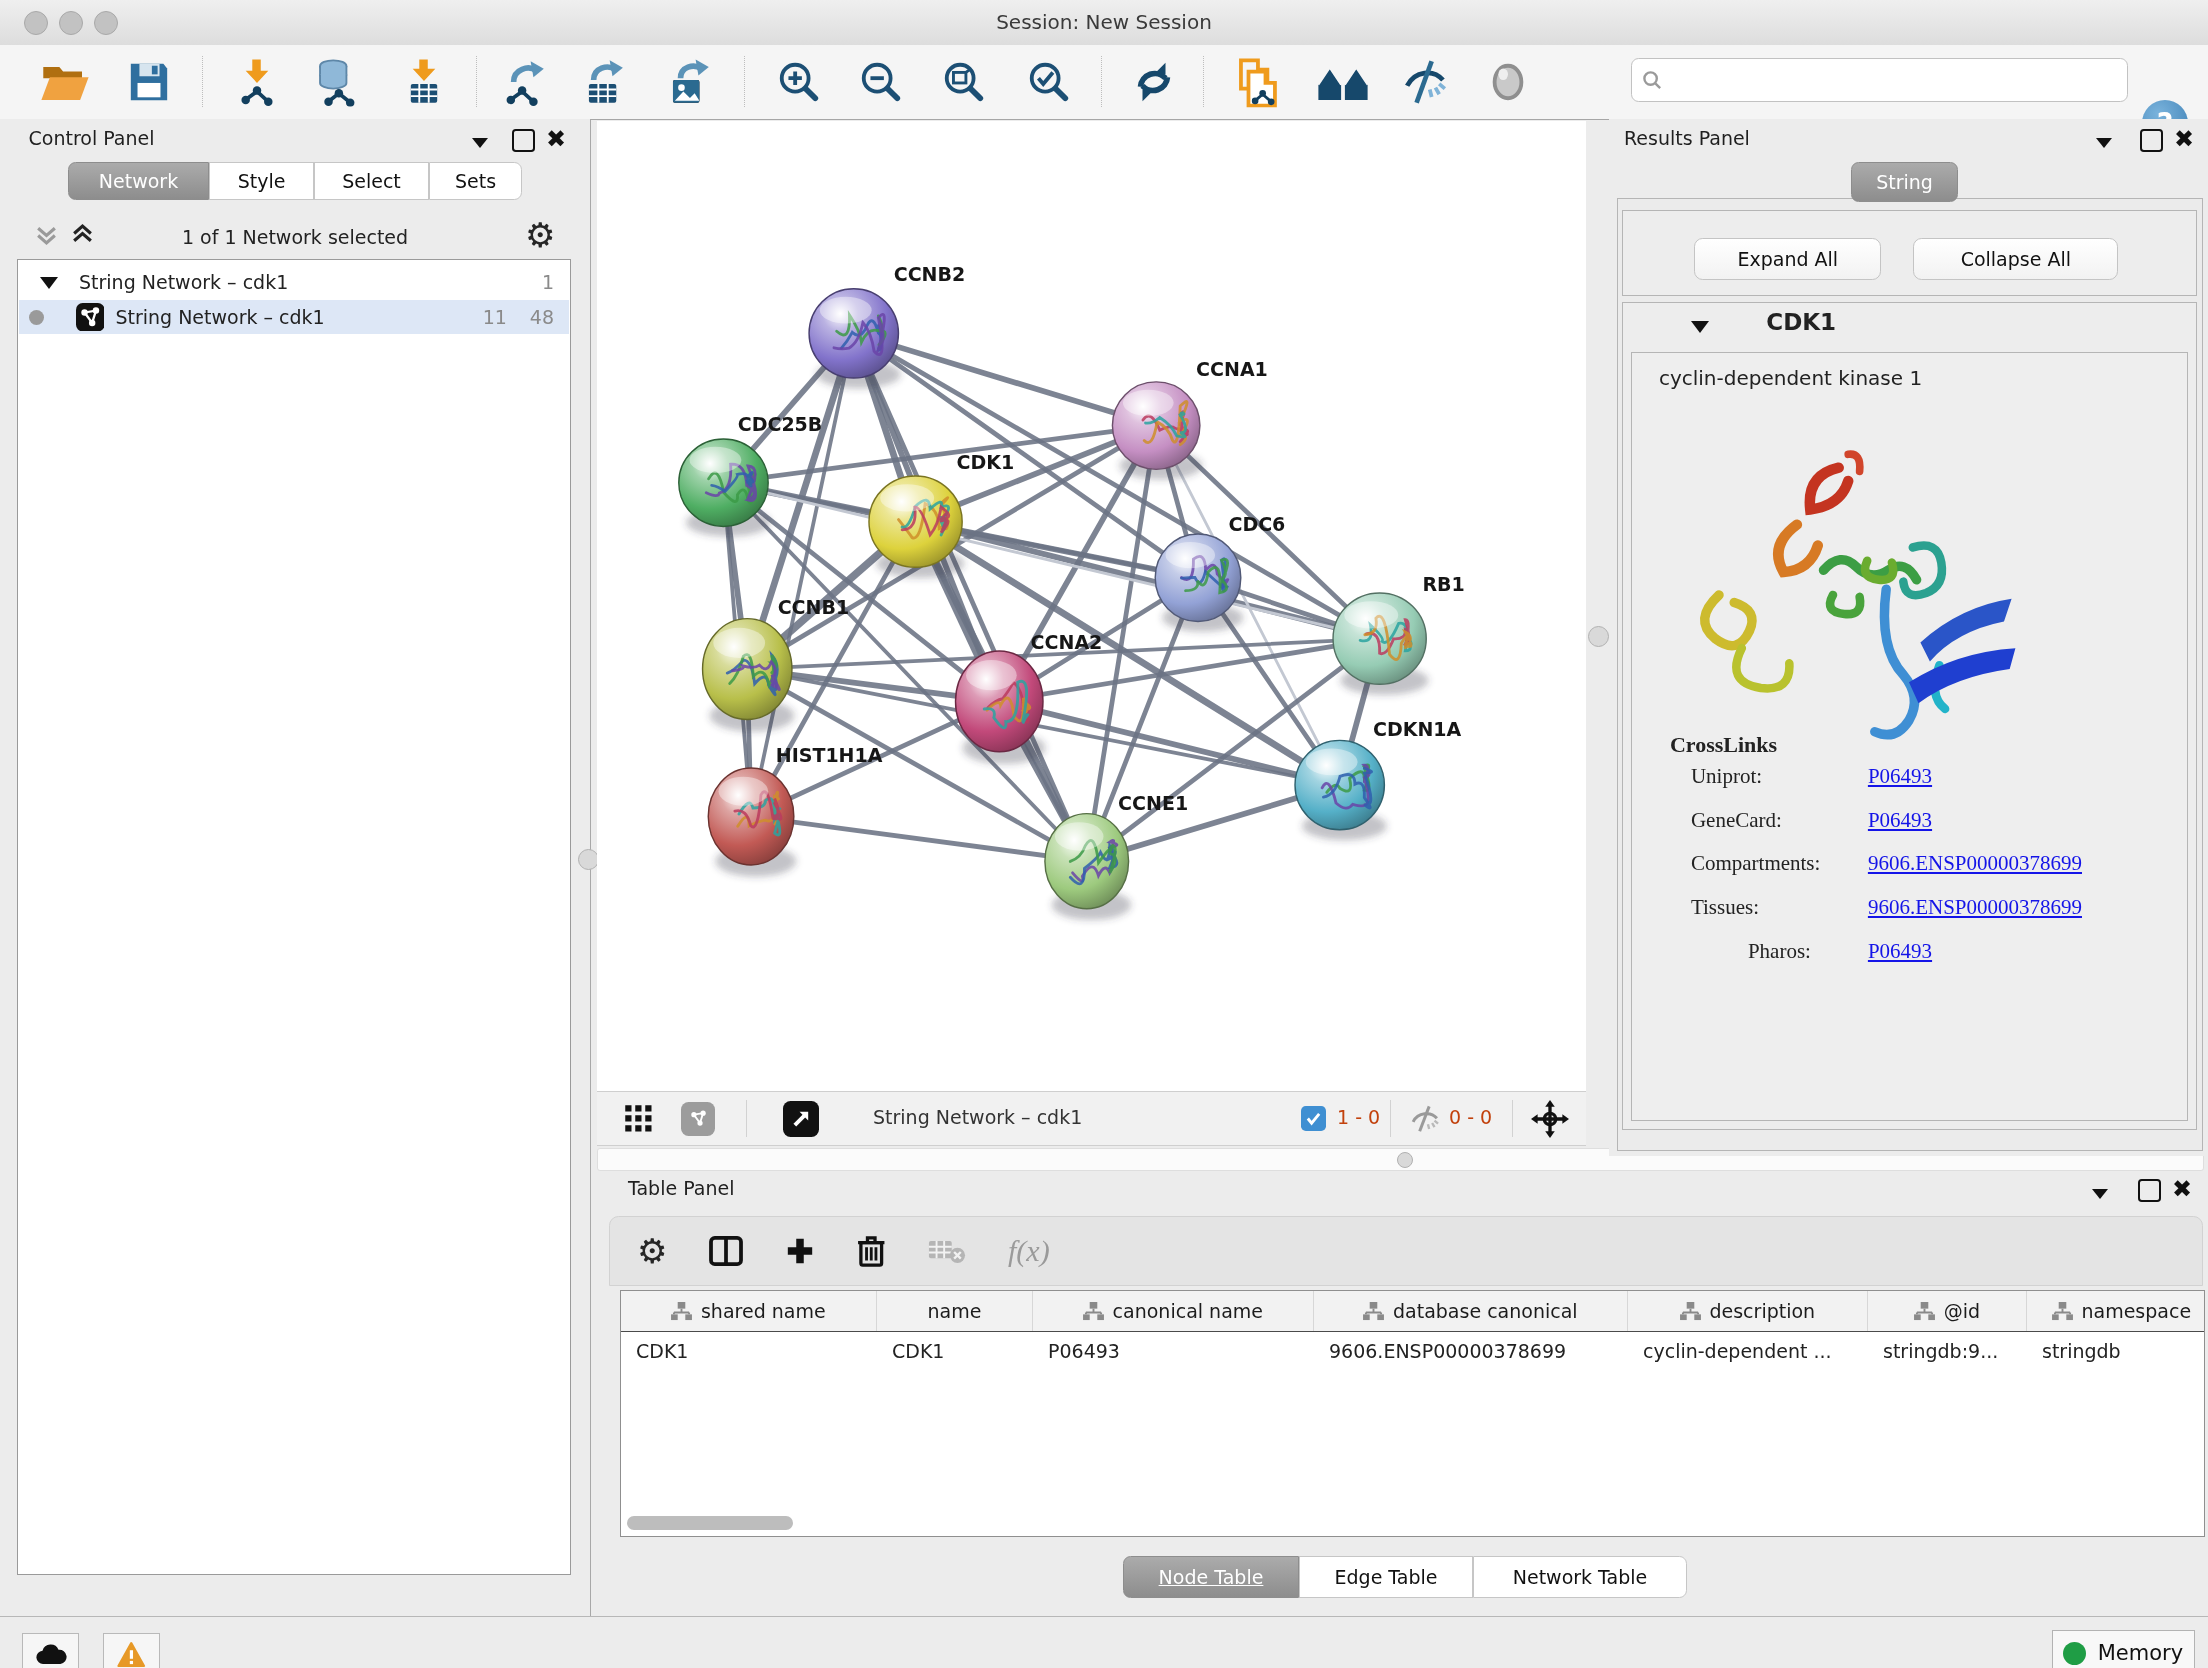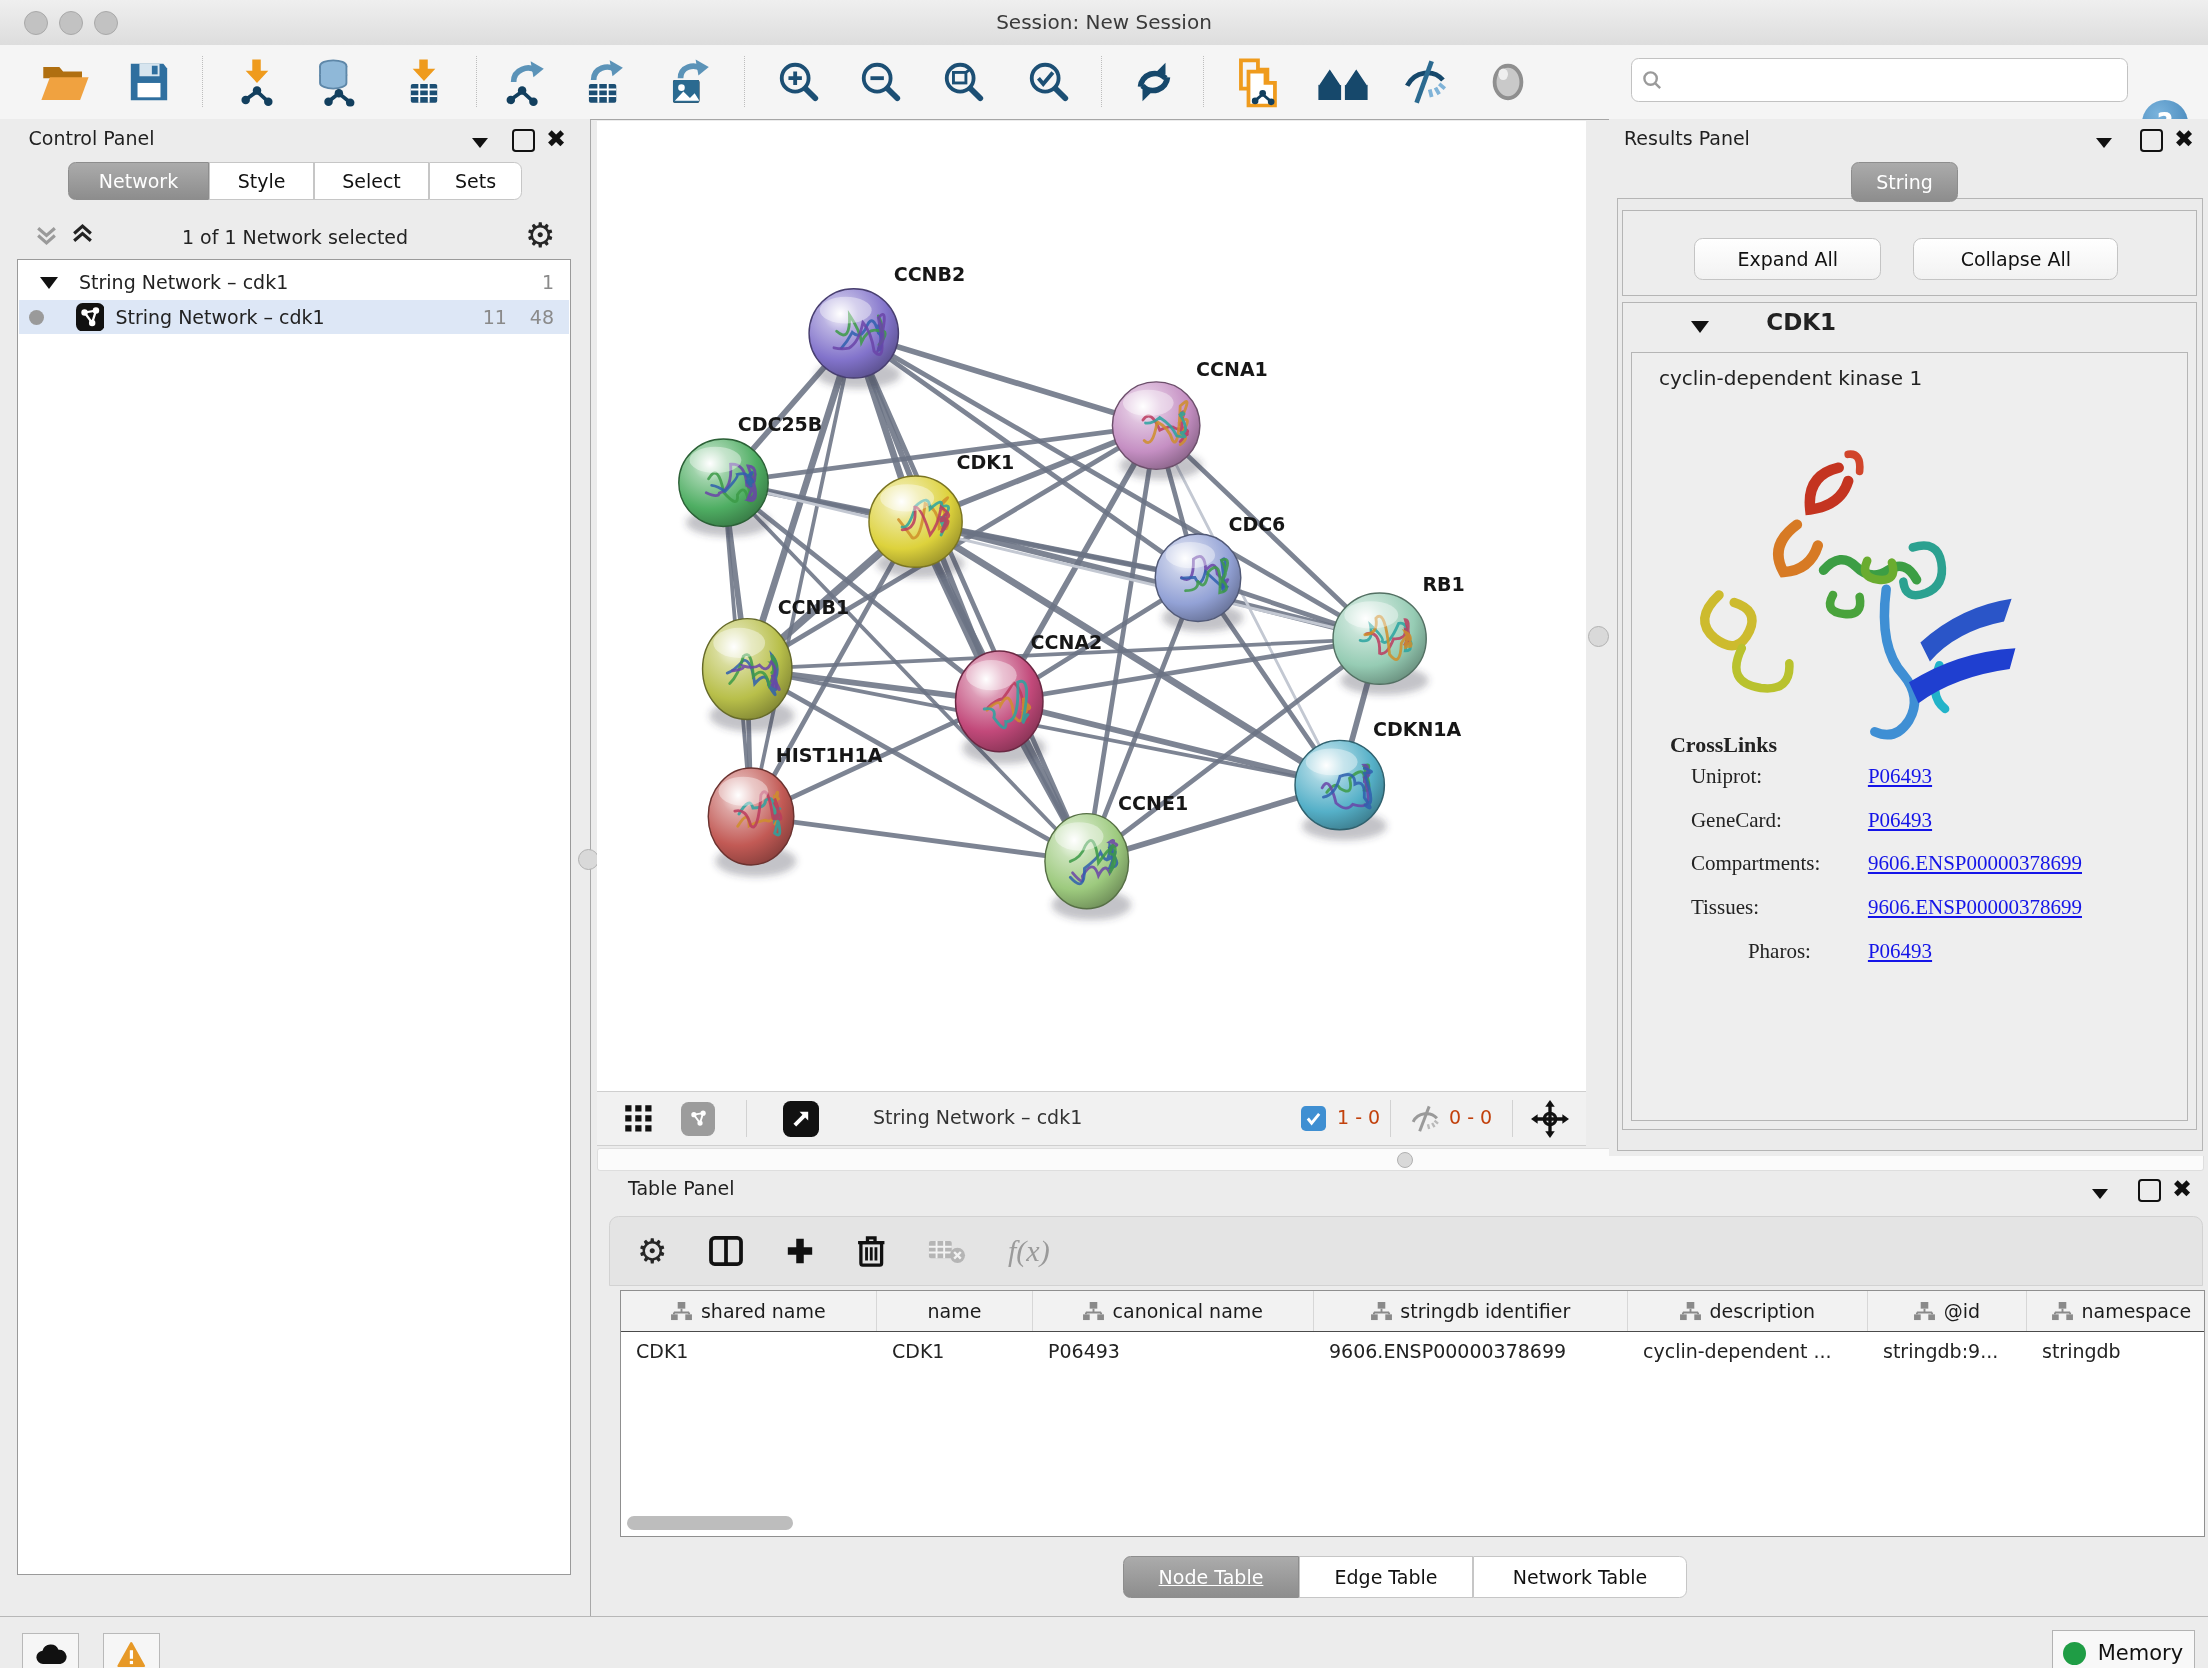--- a/index.html
+++ b/index.html
@@ -758,21 +758,21 @@
         </div>
         <div class="th" style="width: 314px;">
           <span>
             <svg width="21" height="19" viewBox="0 0 22 20">
               <rect x="7" y="0" width="8" height="7" fill="#8a8a8a"></rect>
               <path d="M11 7v4M3 11h16M3 11v2M19 11v2" stroke="#8a8a8a" stroke-width="2" fill="none"></path>
               <rect x="0" y="13" width="7" height="6" fill="#8a8a8a"></rect>
               <rect x="15" y="13" width="7" height="6" fill="#8a8a8a"></rect>
             </svg>
           </span>
-          <span>stringdb identifier</span>
+          <span>database canonical</span>
         </div>
         <div class="th" style="width: 240px;">
           <span>
             <svg width="21" height="19" viewBox="0 0 22 20">
               <rect x="7" y="0" width="8" height="7" fill="#8a8a8a"></rect>
               <path d="M11 7v4M3 11h16M3 11v2M19 11v2" stroke="#8a8a8a" stroke-width="2" fill="none"></path>
               <rect x="0" y="13" width="7" height="6" fill="#8a8a8a"></rect>
               <rect x="15" y="13" width="7" height="6" fill="#8a8a8a"></rect>
             </svg>
           </span>

